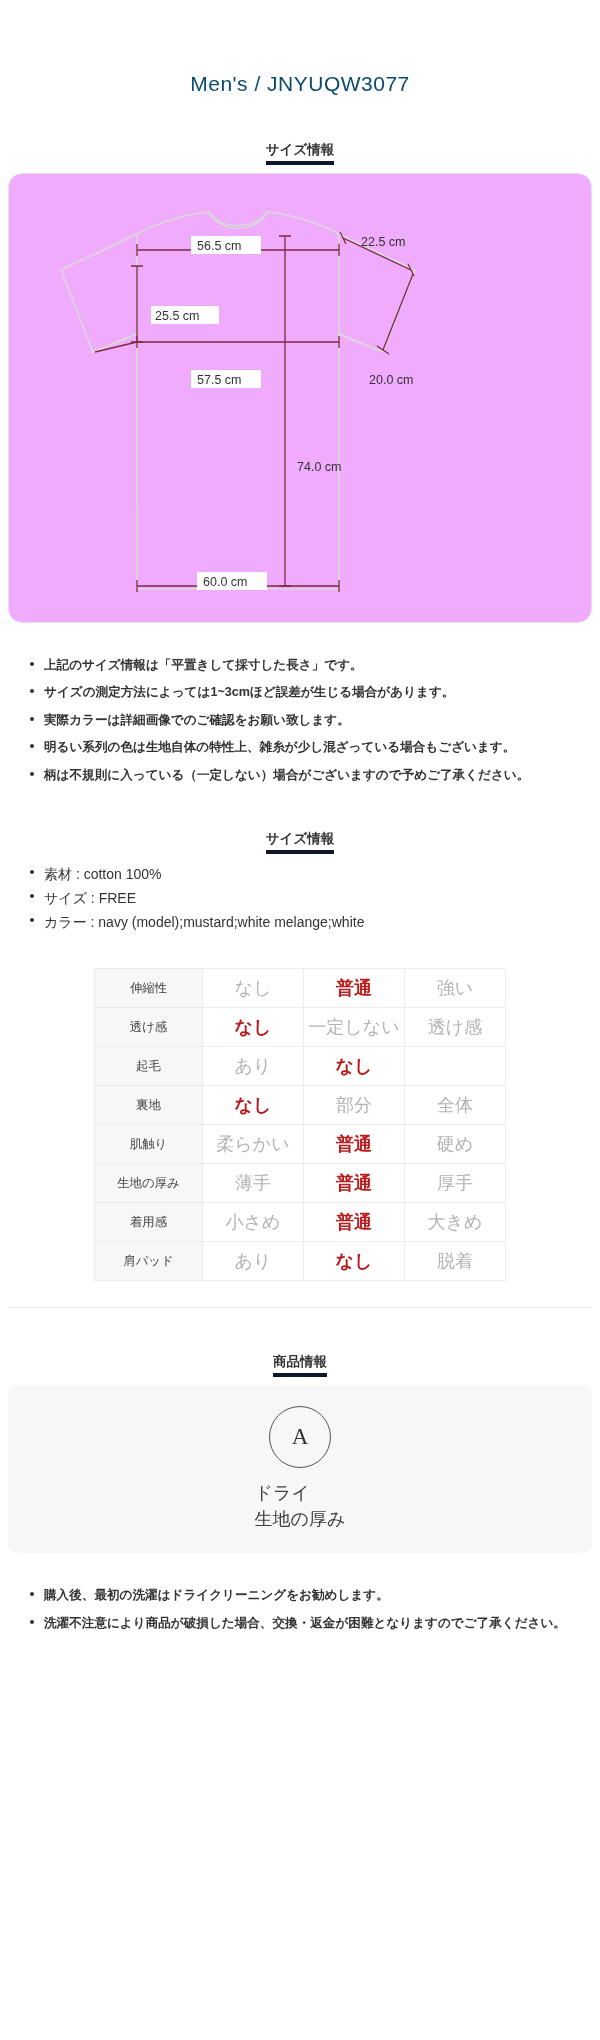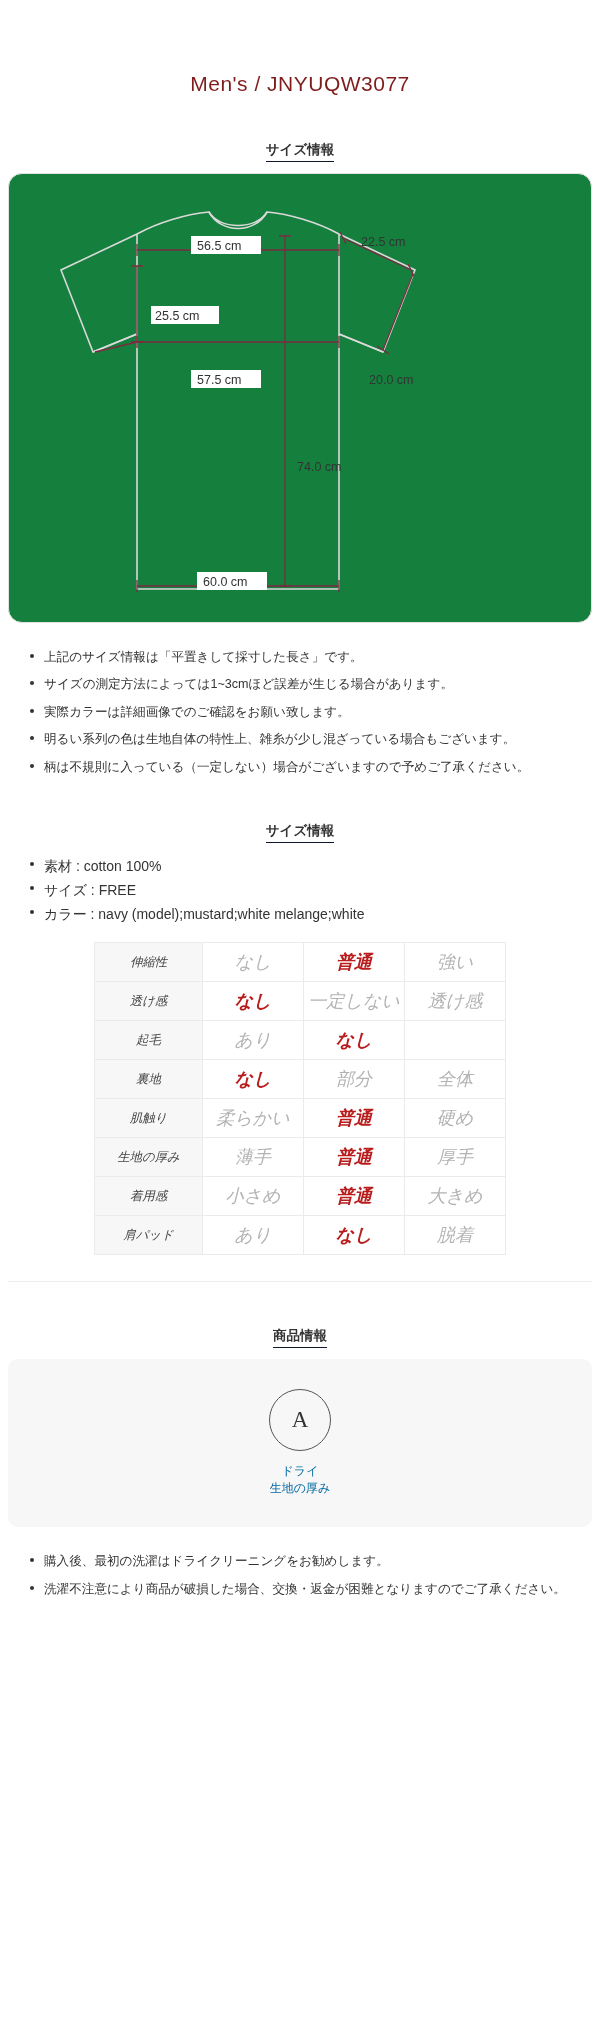--- a/index.html
+++ b/index.html
@@ -13,50 +13,51 @@
   .page {
     width: 600px;
     min-height: 2040px;
     padding: 0 0 30px 0;
     position: relative;
   }
   .title {
     text-align: center;
     font-size: 21px;
     font-weight: 400;
-    color: #7f1d1d;
+    color: #0c4a6e;
     letter-spacing: 0.5px;
     padding-top: 72px;
   }
   .section-head {
     text-align: center;
     margin-top: 44px;
     margin-bottom: 14px;
   }
   .section-head span {
     font-size: 13.5px;
     font-weight: bold;
     color: #333;
-    border-bottom: 1px solid #0f172a;
+    border-bottom: 4px solid #0f172a;
     padding-bottom: 4px;
   }
   .diagram-box {
     margin: 0 8px;
     border: 1px solid #e3e3e3;
     border-radius: 14px;
     height: 450px;
     position: relative;
     overflow: hidden;
-    background: #15803d;
+    background: #f0abfc;
   }
   .diagram-box svg { display: block; }
   ul.notes {
     list-style: none;
-    margin: 24px 0 0 0;
+    margin: 32px 0 0 0;
     padding: 0 22px 0 30px;
+    font-weight: bold;
   }
   ul.notes li {
     position: relative;
     font-size: 12.6px;
     line-height: 1.62;
     color: #333;
     margin-bottom: 7px;
     padding-left: 14px;
   }
   ul.notes li::before {
@@ -83,23 +84,22 @@
     content: "";
     position: absolute;
     left: 0; top: 8px;
     width: 4px; height: 4px;
     border-radius: 50%;
     background: #333;
   }
   table.attrs {
     border-collapse: collapse;
     width: 412px;
-    margin: 16px auto 0 auto;
+    margin: 34px auto 0 auto;
     table-layout: fixed;
-    font-style: italic;
   }
   table.attrs td {
     border: 1px solid #ebebeb;
     height: 39px;
     text-align: center;
     font-size: 18px;
     color: #b3b3b3;
   }
   table.attrs td.rowlabel {
     background: #f7f7f7;
@@ -125,23 +125,22 @@
     width: 62px; height: 62px;
     border-radius: 50%;
     border: 1.4px solid #555;
     display: flex; align-items: center; justify-content: center;
     font-size: 23px;
     color: #333;
     font-family: "Liberation Serif", serif;
     margin-bottom: 12px;
   }
   .care-label {
-    text-align: center;
-    font-size: 12px;
-    color: #0369a1;
+    font-size: 18px;
+    color: #404040;
     line-height: 1.45;
   }
   .hr-sep {
     height: 1px;
     background: #ececec;
     margin: 26px 8px 0 8px;
   }
 </style>
 </head>
 <body>

